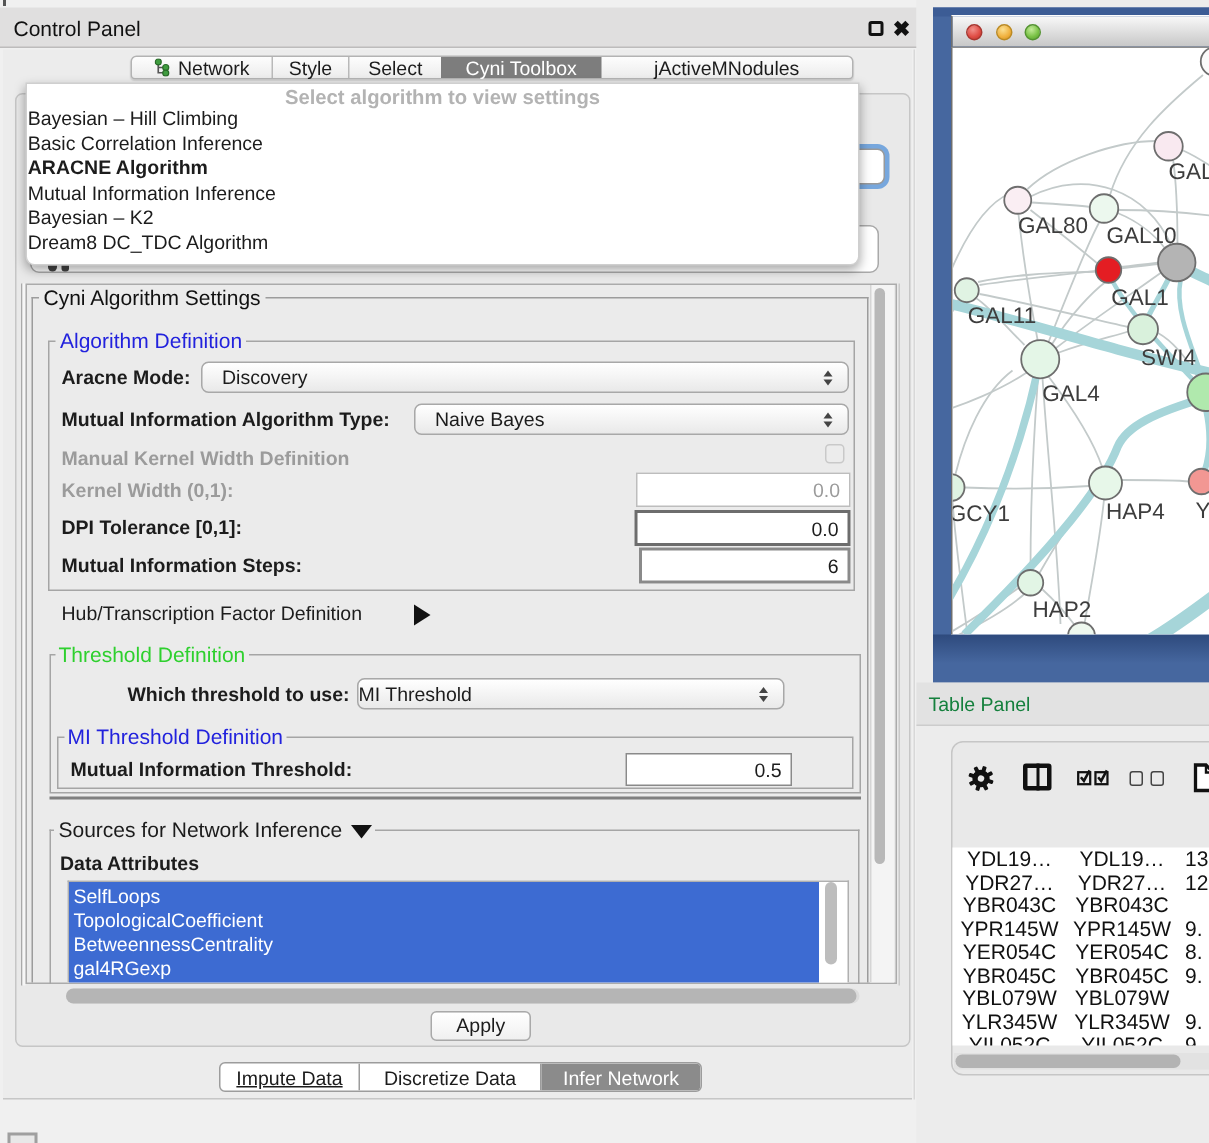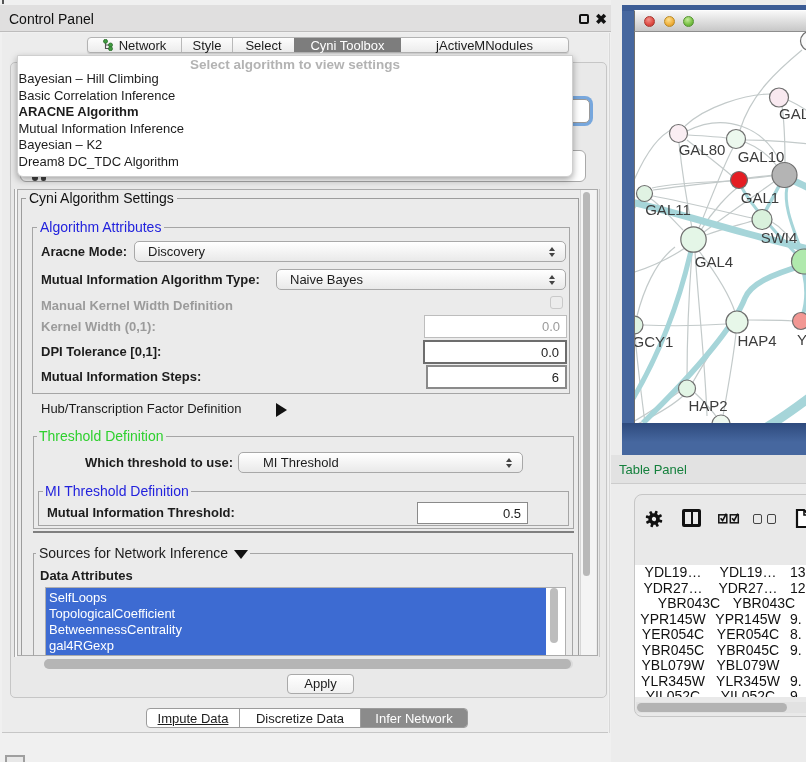--- a/index.html
+++ b/index.html
@@ -53,21 +53,21 @@
 
   <div class="abs" style="left:17px;top:189px;width:581px;height:467px;background:#ebebeb;border:1px solid #ababab;"></div>
 
   <div class="abs" style="left:580px;top:190px;width:16px;height:465px;background:#f4f4f4;border-left:1px solid #d5d5d5;"></div>
   <div class="abs" style="left:583px;top:192px;width:7px;height:384px;background:#b8b8b8;border-radius:4px;"></div>
 
   <div class="abs" style="left:21px;top:198px;width:558px;height:457px;border:1px solid #9c9c9c;border-bottom:none;"></div>
   <div class="abs" style="left:26px;top:191px;height:14px;line-height:14px;background:#ebebeb;padding:0 3px;font-size:14px;color:#111;">Cyni Algorithm Settings</div>
 
   <div class="abs" style="left:32px;top:227px;width:538px;height:167px;border:1px solid #a5a5a5;"></div>
-  <div class="abs" style="left:37px;top:220px;height:14px;line-height:14px;background:#ebebeb;padding:0 3px;font-size:14px;color:#2222dd;">Algorithm Attributes</div>
+  <div class="abs" style="left:37px;top:220px;height:14px;line-height:14px;background:#ebebeb;padding:0 3px;font-size:14px;color:#2222dd;">Algorithm Definition</div>
 
   <div class="abs b" style="left:41px;top:245px;height:14px;line-height:14px;">Aracne Mode:</div>
   <div class="abs combo" style="left:134px;top:241px;width:432px;height:21px;">
       <span style="margin-left:13px;">Discovery</span>
     </div>
 
   <div class="abs b" style="left:41px;top:273px;height:14px;line-height:14px;">Mutual Information Algorithm Type:</div>
   <div class="abs combo" style="left:276px;top:269px;width:290px;height:21px;">
       <span style="margin-left:13px;">Naive Bayes</span>
     </div>
@@ -85,21 +85,21 @@
   <div class="abs field" style="left:426px;top:365px;width:141px;height:24px;border:2px solid #8a8a8a;">6</div>
 
   <div class="abs" style="left:41px;top:402px;height:14px;line-height:14px;font-size:13px;">Hub/Transcription Factor Definition</div>
   <div class="abs" style="left:276px;top:403px;width:0;height:0;border-left:11px solid #111;border-top:7px solid transparent;border-bottom:7px solid transparent;"></div>
 
   <div class="abs" style="left:33px;top:436px;width:541px;height:93px;border:1px solid #a5a5a5;"></div>
   <div class="abs" style="left:37px;top:429px;height:14px;line-height:14px;background:#ebebeb;padding:0 2px;font-size:14px;color:#2ed02e;">Threshold Definition</div>
 
   <div class="abs b" style="left:81px;top:456px;width:152px;height:14px;line-height:14px;text-align:right;">Which threshold to use:</div>
   <div class="abs combo" style="left:238px;top:452px;width:285px;height:21px;">
-      <span style="margin-left:24px;">MI Threshold</span>
+      <span style="margin-left:0;">MI Threshold</span>
     </div>
 
   <div class="abs" style="left:38px;top:491px;width:531px;height:35px;border:1px solid #a5a5a5;"></div>
   <div class="abs" style="left:43px;top:484px;height:14px;line-height:14px;background:#ebebeb;padding:0 2px;font-size:14px;color:#2222dd;">MI Threshold Definition</div>
   <div class="abs b" style="left:47px;top:506px;height:14px;line-height:14px;">Mutual Information Threshold:</div>
   <div class="abs field" style="left:417px;top:502px;width:111px;height:22px;border:1px solid #8a8a8a;">0.5</div>
 
   <div class="abs" style="left:33px;top:531px;width:541px;height:2px;background:#7f7f7f;"></div>
 
   <div class="abs" style="left:33px;top:553px;width:540px;height:103px;border:1px solid #a5a5a5;border-bottom:none;"></div>
@@ -280,21 +280,21 @@
     <div style="display:flex;height:15.5px;line-height:15.5px;">
         <div style="width:76px;text-align:center;">YDL19…</div>
         <div style="width:74px;text-align:center;">YDL19…</div>
         <div style="flex:1;padding-left:5px;">13</div>
       </div>
     <div style="display:flex;height:15.5px;line-height:15.5px;">
         <div style="width:76px;text-align:center;">YDR27…</div>
         <div style="width:74px;text-align:center;">YDR27…</div>
         <div style="flex:1;padding-left:5px;">12</div>
       </div>
-    <div style="display:flex;height:15.5px;line-height:15.5px;padding-left:16px;">
+    <div style="display:flex;height:15.5px;line-height:15.5px;">
         <div style="width:76px;text-align:center;">YBR043C</div>
         <div style="width:74px;text-align:center;">YBR043C</div>
         <div style="flex:1;"></div>
       </div>
     <div style="display:flex;height:15.5px;line-height:15.5px;">
         <div style="width:76px;text-align:center;">YPR145W</div>
         <div style="width:74px;text-align:center;">YPR145W</div>
         <div style="flex:1;padding-left:5px;">9.</div>
       </div>
     <div style="display:flex;height:15.5px;line-height:15.5px;">

